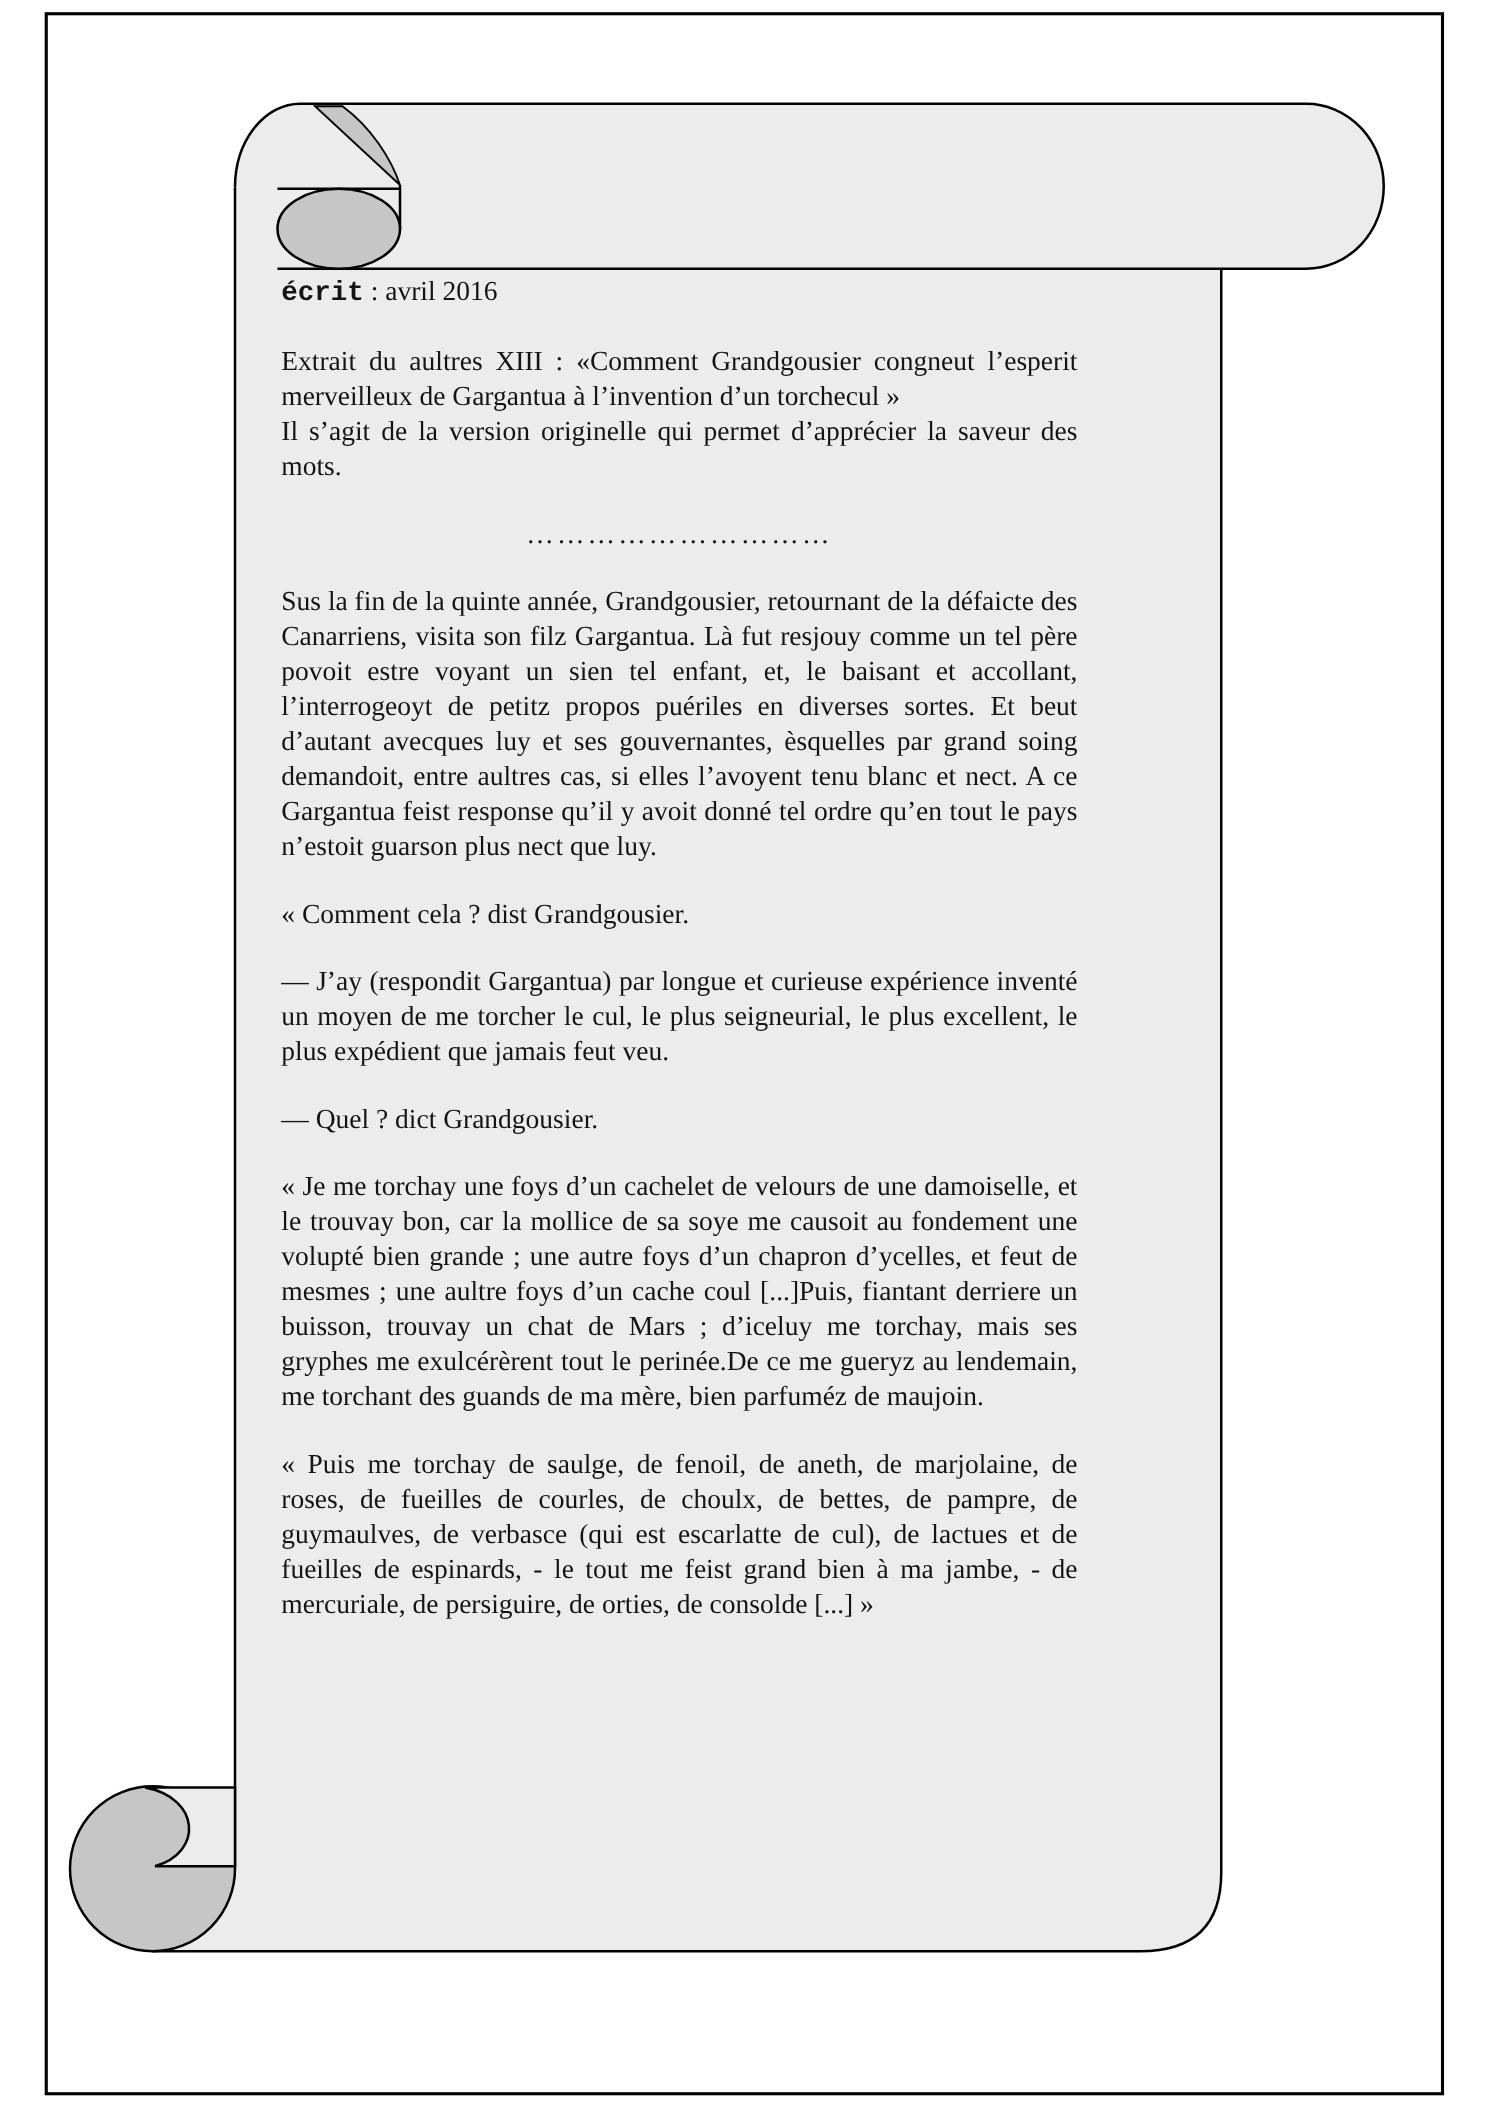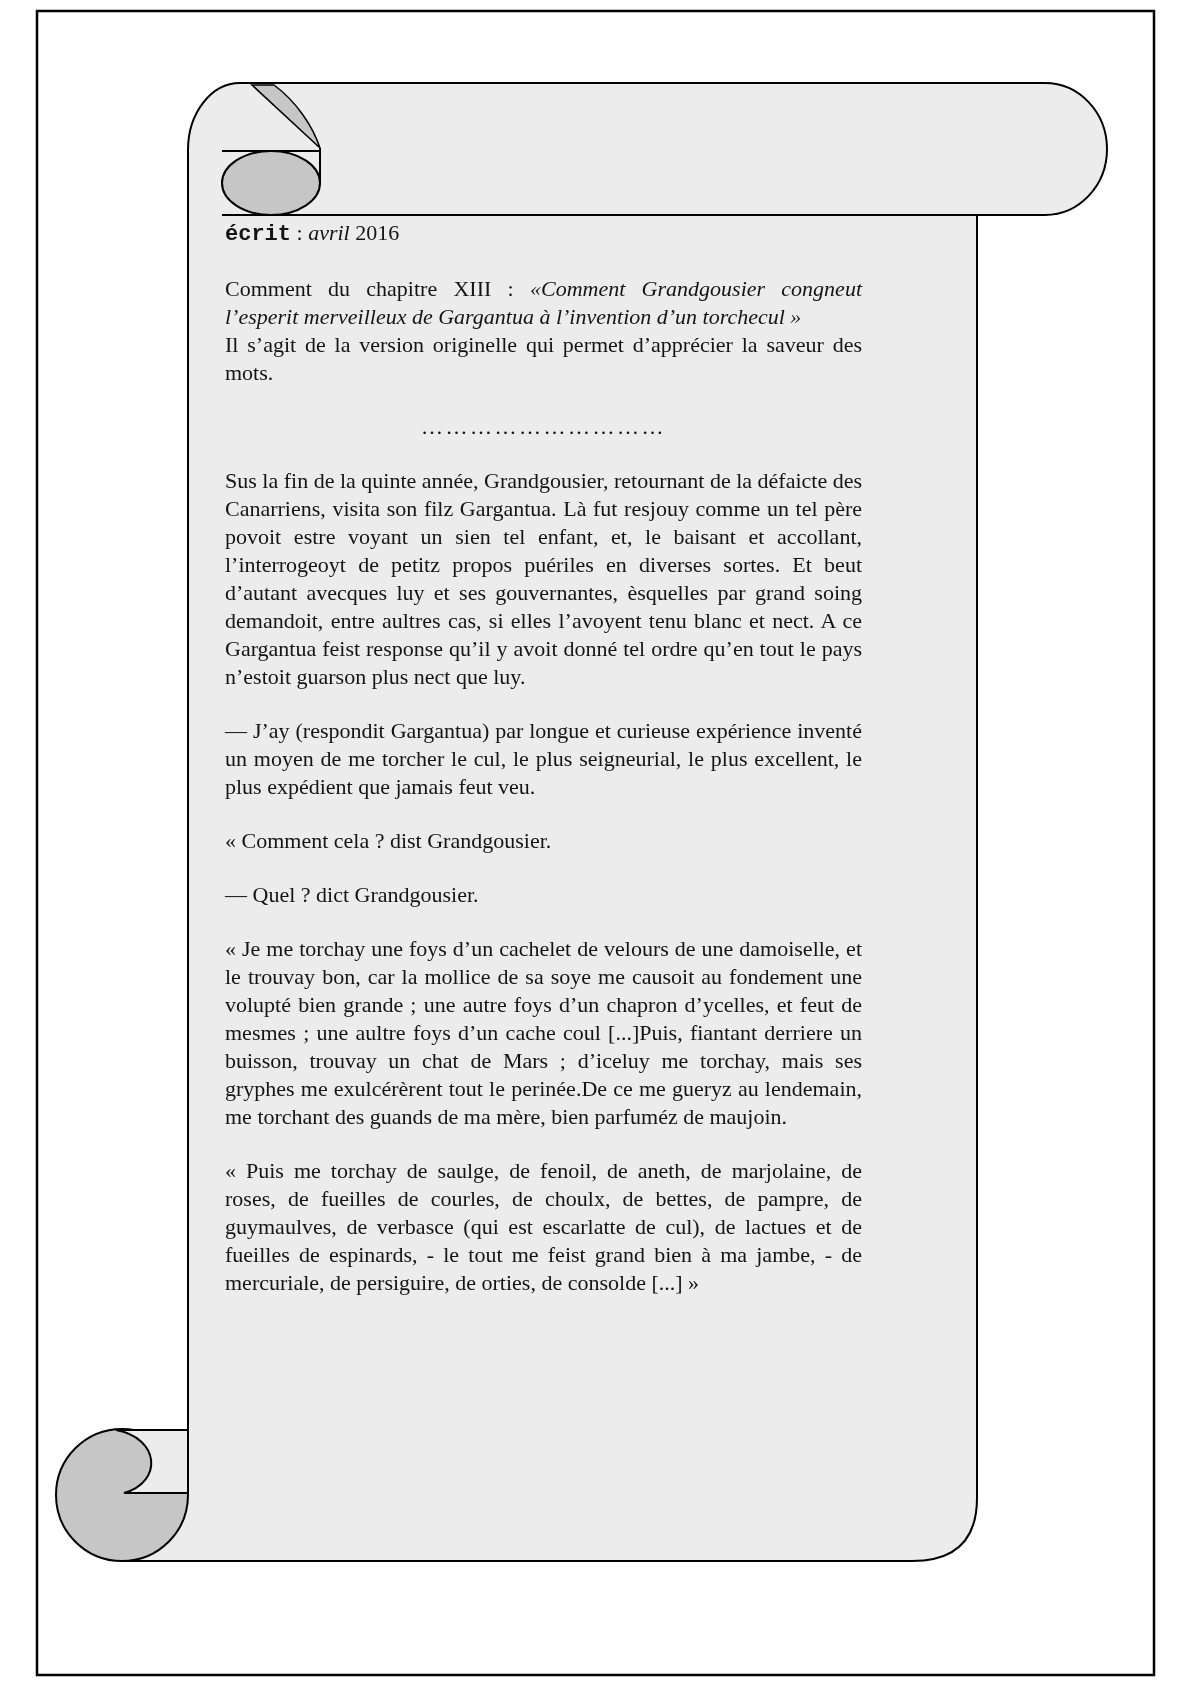--- a/index.html
+++ b/index.html
@@ -15,21 +15,21 @@
   .doc{
     position:absolute;
     left:225px;top:219px;width:637px;
     color:#141414;
     font-size:22px;
     line-height:28px;
   }
   .para{margin:0 0 26px 0;text-align:justify;}
   .para.dots{text-align:center;letter-spacing:2.5px;}
   .seg-bold{font-weight:bold;font-family:Liberation Mono, monospace;}
-  .seg-italic{font-style:italic;}
+  .seg-italic{}
 </style>
 </head>
 <body>
 
 <div class="stage">
 
   <svg class="scroll-art" width="1192" height="1684" viewBox="0 0 1192 1684">
 
     <rect x="37" y="11" width="1117" height="1664" fill="none" stroke="#000000" stroke-width="2.5"></rect>
 
@@ -48,23 +48,23 @@
     <ellipse cx="271" cy="183" rx="49" ry="32" stroke="#000000" stroke-width="2" fill="#c6c6c6"></ellipse>
     <path d="M 222 151 L 320 151" fill="none" stroke="#000000" stroke-width="2"></path>
 
     <circle cx="122" cy="1495" r="66" stroke="#000000" stroke-width="2" fill="#c6c6c6"></circle>
 
     <path d="M 116 1430 L 188 1430 L 188 1493 L 124 1493 C 163 1482 160 1438 116 1430 Z" stroke="#000000" stroke-width="2" fill="#ececec"></path>
   </svg>
 
   <div class="doc" style="color: rgb(20, 20, 20);">
       <p class="para"><span class="seg-bold">écrit</span><span class="seg-normal"> : </span><span class="seg-italic">avril</span><span class="seg-normal"> 2016</span></p>
-      <p class="para"><span class="seg-normal">Comment du chapitre XIII : </span><span class="seg-italic">«Comment Grandgousier congneut l’esperit merveilleux de Gargantua à l’invention d’un torchecul »</span><br><span class="seg-normal">Il s’agit de la version originelle qui permet d’apprécier la saveur des mots.</span></p>
+      <p class="para"><span class="seg-normal">Extrait du aultres XIII : </span><span class="seg-italic">«Comment Grandgousier congneut l’esperit merveilleux de Gargantua à l’invention d’un torchecul »</span><br><span class="seg-normal">Il s’agit de la version originelle qui permet d’apprécier la saveur des mots.</span></p>
       <p class="para dots"><span class="seg-normal">…………………………</span></p>
       <p class="para"><span class="seg-normal">Sus la fin de la quinte année, Grandgousier, retournant de la défaicte des Canarriens, visita son filz Gargantua. Là fut resjouy comme un tel père povoit estre voyant un sien tel enfant, et, le baisant et accollant, l’interrogeoyt de petitz propos puériles en diverses sortes. Et beut d’autant avecques luy et ses gouvernantes, èsquelles par grand soing demandoit, entre aultres cas, si elles l’avoyent tenu blanc et nect. A ce Gargantua feist response qu’il y avoit donné tel ordre qu’en tout le pays n’estoit guarson plus nect que luy.</span></p>
+      <p class="para"><span class="seg-normal">« Comment cela ? dist Grandgousier.</span></p>
       <p class="para"><span class="seg-normal">— J’ay (respondit Gargantua) par longue et curieuse expérience inventé un moyen de me torcher le cul, le plus seigneurial, le plus excellent, le plus expédient que jamais feut veu.</span></p>
-      <p class="para"><span class="seg-normal">« Comment cela ? dist Grandgousier.</span></p>
       <p class="para"><span class="seg-normal">— Quel ? dict Grandgousier.</span></p>
       <p class="para"><span class="seg-normal">« Je me torchay une foys d’un cachelet de velours de une damoiselle, et le trouvay bon, car la mollice de sa soye me causoit au fondement une volupté bien grande ; une autre foys d’un chapron d’ycelles, et feut de mesmes ; une aultre foys d’un cache coul [...]Puis, fiantant derriere un buisson, trouvay un chat de Mars ; d’iceluy me torchay, mais ses gryphes me exulcérèrent tout le perinée.De ce me gueryz au lendemain, me torchant des guands de ma mère, bien parfuméz de maujoin.</span></p>
       <p class="para"><span class="seg-normal">« Puis me torchay de saulge, de fenoil, de aneth, de marjolaine, de roses, de fueilles de courles, de choulx, de bettes, de pampre, de guymaulves, de verbasce (qui est escarlatte de cul), de lactues et de fueilles de espinards, - le tout me feist grand bien à ma jambe, - de mercuriale, de persiguire, de orties, de consolde [...] »</span></p>
     </div>
 
 </div>
 
 </body></html>

